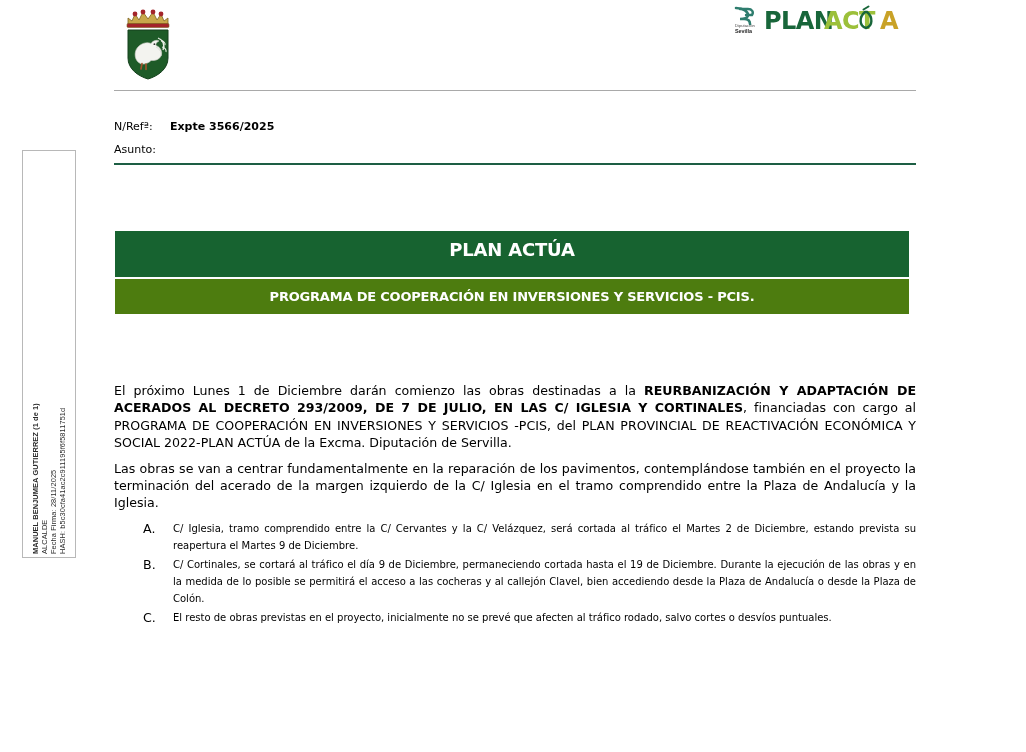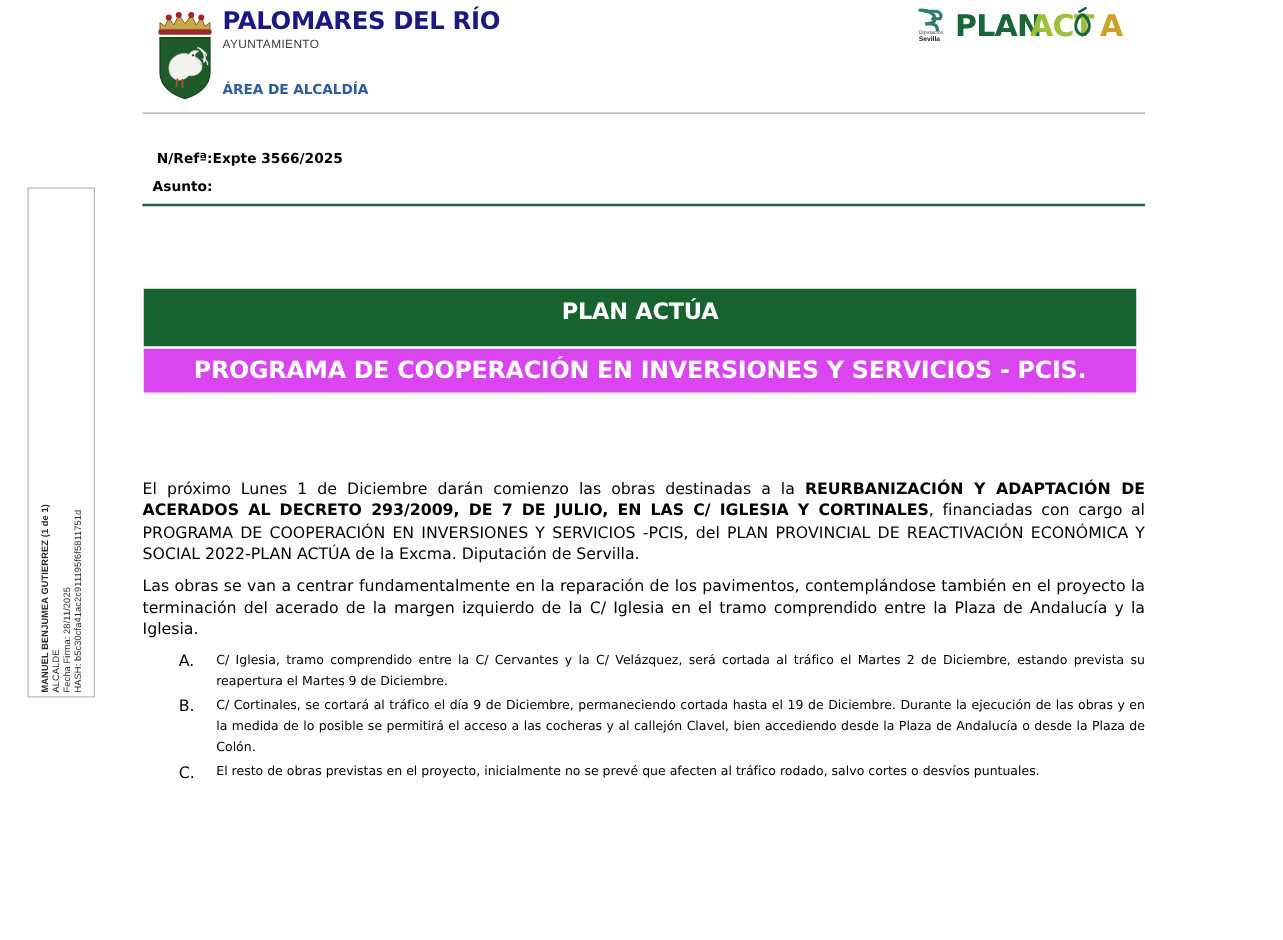--- a/index.html
+++ b/index.html
@@ -120,24 +120,23 @@
     width: 802px;
   }
   .ref-row {
     display: flex;
     align-items: baseline;
     margin-bottom: 10px;
   }
   .ref-label {
     font-family: "DejaVu Sans", sans-serif;
     font-size: 11px;
-    font-weight: bold;
+    font-weight: normal;
     color: #000;
     width: 56px;
-    text-align: right;
   }
   .ref-value {
     font-family: "DejaVu Sans", sans-serif;
     font-size: 11px;
     font-weight: bold;
     color: #000;
   }
   #subject-divider {
     position: absolute;
     left: 114px;
@@ -164,22 +163,22 @@
   }
   #banner-primary {
     height: 46px;
     line-height: 38px;
     background: #176330;
     font-size: 18px;
   }
   #banner-secondary {
     height: 35px;
     line-height: 35px;
-    background: #d946ef;
-    font-size: 19px;
+    background: #4d7c0f;
+    font-size: 13px;
     margin-top: 2px;
   }
 
   
   #document-body {
     position: absolute;
     left: 114px;
     top: 382px;
     width: 802px;
     font-family: "DejaVu Sans", sans-serif;
@@ -252,25 +251,20 @@
       <circle cx="34.4" cy="38.2" r="0.9" fill="#333"></circle>
       <path d="M22 57.5 L21 63 M26 58 L26 63.5" stroke="#a3522a" stroke-width="1.6" stroke-linecap="round"></path>
       <path d="M36 41 C40 43 42 47 41 50" stroke="#d7d7d0" stroke-width="0.8" fill="none"></path>
 
       <path d="M38 32 C43 34 45 39 43 44 C45 40 44 35 40 33" fill="none" stroke="#eaf0e6" stroke-width="1.3"></path>
       <path d="M41 35 C44 35 45.5 37 45 39" fill="none" stroke="#eaf0e6" stroke-width="1.1"></path>
       <path d="M42 41 C45 41.5 46.5 44 46 46" fill="none" stroke="#eaf0e6" stroke-width="1.1"></path>
     </svg>
   </div>
 
-  <div id="header-text-block">
-    <div id="municipality-title">PALOMARES DEL RÍO</div>
-    <div id="municipality-subtitle">AYUNTAMIENTO</div>
-    <div id="department-title">ÁREA DE ALCALDÍA</div>
-  </div>
 
   <div id="plan-actua-logo">
     <svg viewBox="0 0 182 30" width="182" height="30" aria-hidden="true">
 
       <g>
         <path d="M2 3 C10 3 14 7 14 10 C14 13 10 14 6 14 L10 14 C14 14 16 16 16 19" fill="none" stroke="#2e7d6e" stroke-width="2.6" stroke-linecap="round"></path>
         <path d="M6 4 L14 4 C18 4 20 7 18 10 L12 10" fill="none" stroke="#2e7d6e" stroke-width="2.4" stroke-linecap="round"></path>
         <text x="1" y="22" font-family="Liberation Sans, sans-serif" font-size="4.2" fill="#4a4a4a">Diputación</text>
         <text x="1" y="27.5" font-family="Liberation Sans, sans-serif" font-size="5.4" font-weight="bold" fill="#1b1b1b">Sevilla</text>
       </g>

